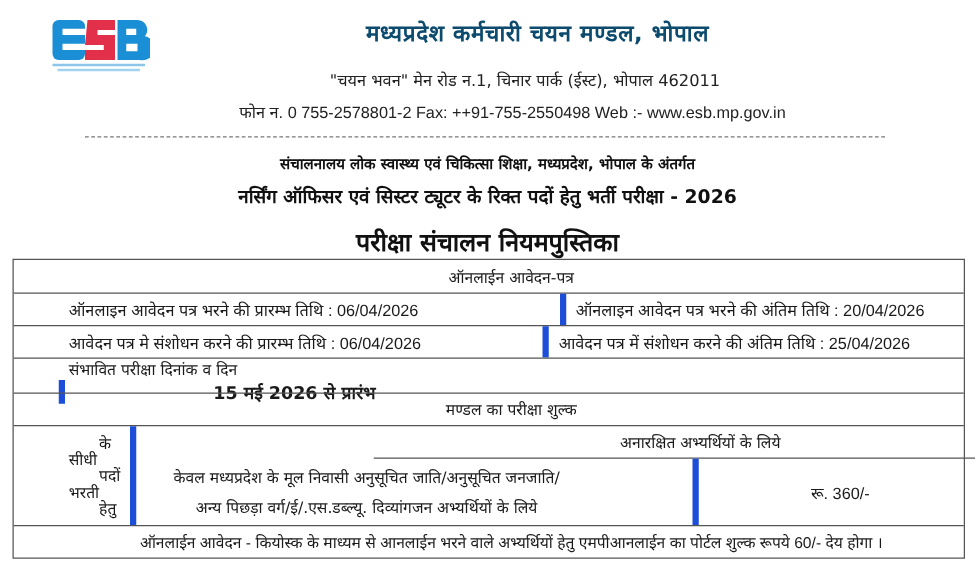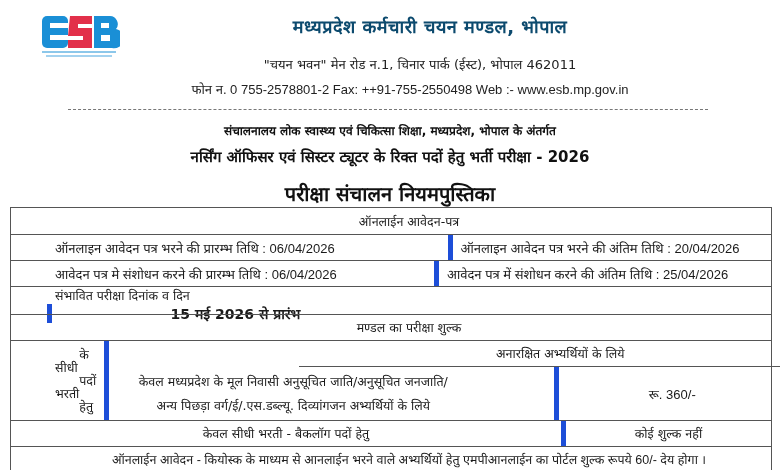--- a/index.html
+++ b/index.html
@@ -78,19 +78,15 @@
       <div style="display:flex; flex:1;">
         <div class="cell center" style="width:450px; flex-direction:column; justify-content:center; line-height:24px;">
           <span>केवल  मध्यप्रदेश  के  मूल  निवासी  अनुसूचित जाति/अनुसूचित जनजाति/</span>
           <span>अन्य पिछड़ा वर्ग/ई/.एस.डब्ल्यू. दिव्यांगजन अभ्यर्थियों के लिये</span>
         </div>
         <div class="cell center bl num" style="width:231px;">रू. 360/-</div>
       </div>
     </div>
   </div>
   <div class="row" style="height:26px;">
-    <div class="cell center" style="width:529px;">केवल  सीधी भरती  -  बैकलॉग  पदों  हेतु</div>
-    <div class="cell center bl" style="width:231px;">कोई शुल्क नहीं</div>
-  </div>
-  <div class="row" style="height:26px;">
     <div class="cell center num" style="width:100%; font-size:12.5px;">ऑनलाईन आवेदन - कियोस्क के माध्यम से आनलाईन भरने वाले अभ्यर्थियों हेतु एमपीआनलाईन का पोर्टल शुल्क रूपये 60/- देय होगा ।</div>
   </div>
 </div>
 
 </body></html>

